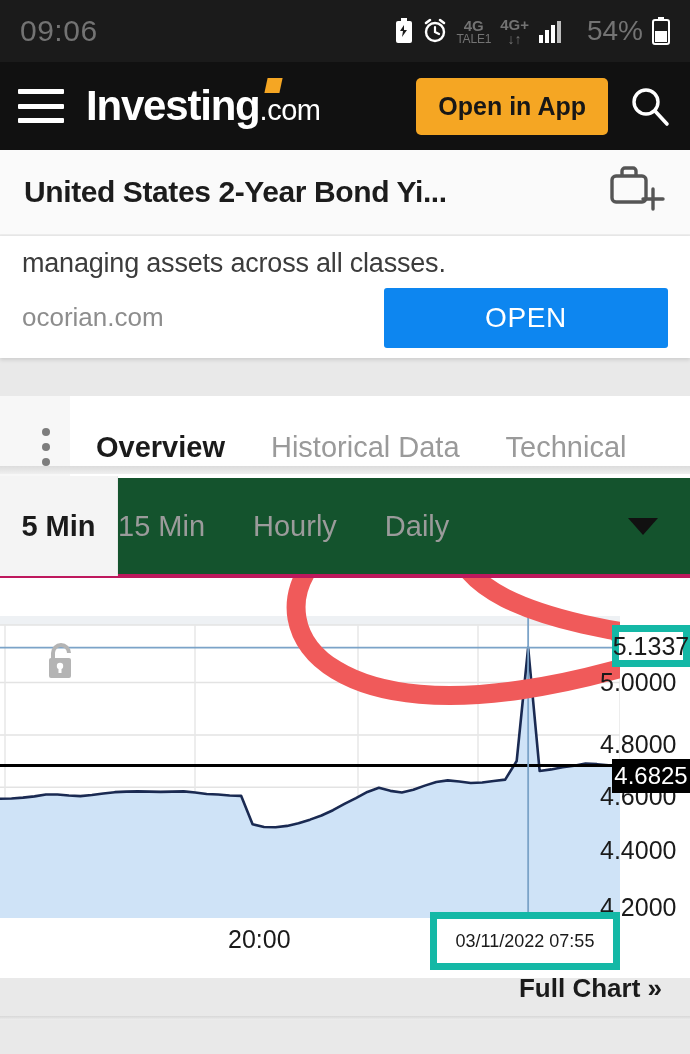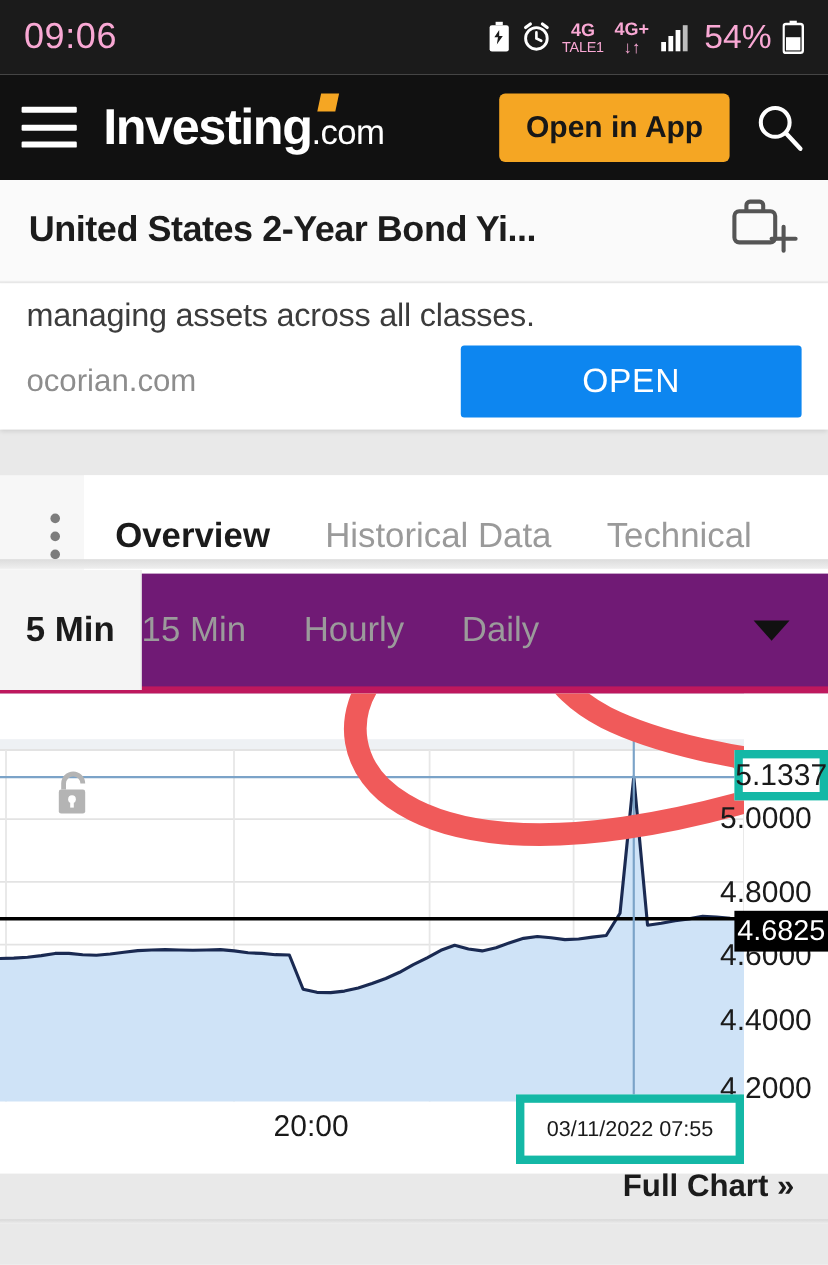--- a/index.html
+++ b/index.html
@@ -7,33 +7,33 @@
     width: 690px; height: 1054px;
     background: #ffffff;
     font-family: "Liberation Sans", sans-serif;
     overflow: hidden;
   }
   .screen { position: relative; width: 690px; height: 1054px; background: #e9e9e9; }
 
   
   .statusbar {
     position: absolute; left: 0; top: 0; width: 690px; height: 62px;
-    background: #1b1b1b; color: #f9a8d4;
+    background: #1b1b1b; color: #737373;
     display: flex; align-items: center; justify-content: space-between;
     padding: 0 20px;
   }
   .status-time { font-size: 30px; letter-spacing: .5px; }
   .status-icons { display: flex; align-items: center; gap: 9px; }
   .si { display: flex; align-items: center; }
   .si svg { display: block; }
   .net-stack { display: flex; flex-direction: column; align-items: center; line-height: 1; }
   .net-top { font-size: 15px; font-weight: bold; text-align: center; }
   .net-bot { font-size: 12px; letter-spacing: -.2px; }
   .net-arrows { font-size: 14px; font-weight: bold; line-height: 1; }
-  .batt-pct { font-size: 28px; font-weight: 500; margin-left: 2px; }
+  .batt-pct { font-size: 28px; font-weight: 500; margin-left: 14px; }
 
   
   .appbar {
     position: absolute; left: 0; top: 62px; width: 690px; height: 88px;
     background: #111111;
     display: flex; align-items: center; padding: 0 18px;
   }
   .hamburger { width: 46px; height: 34px; display:flex; flex-direction:column; justify-content:space-between; cursor:pointer; }
   .hamburger span { display:block; height:5px; background:#ffffff; border-radius:1px; }
   .brand { margin-left: 22px; display: flex; align-items: baseline; position: relative; }
@@ -112,22 +112,22 @@
     height: 7px; background: #f5a623;
   }
   .tabzone-shadow {
     position: absolute; left: 0; top: 466px; width: 690px; height: 8px;
     background: linear-gradient(#dcdcdc, #efefef);
   }
 
   
   .tfrow {
     position: absolute; left: 0; top: 478px; width: 690px; height: 100px;
-    background: #701a75; display: flex; align-items: center;
-    border-bottom: 6px solid #be185d;
+    background: #14532d; display: flex; align-items: center;
+    border-bottom: 4px solid #be185d;
   }
   .tf-active {
     width: 118px; height: 100px; background: #f4f4f4;
     display: flex; align-items: center; justify-content: center;
     font-size: 29px; font-weight: bold; color: #1b1b1b; cursor: pointer;
     border-right: 1px solid #e8e8e8;
   }
   .tf {
     font-size: 29px; color: #9b9b9b; cursor: pointer; white-space: nowrap;
   }

